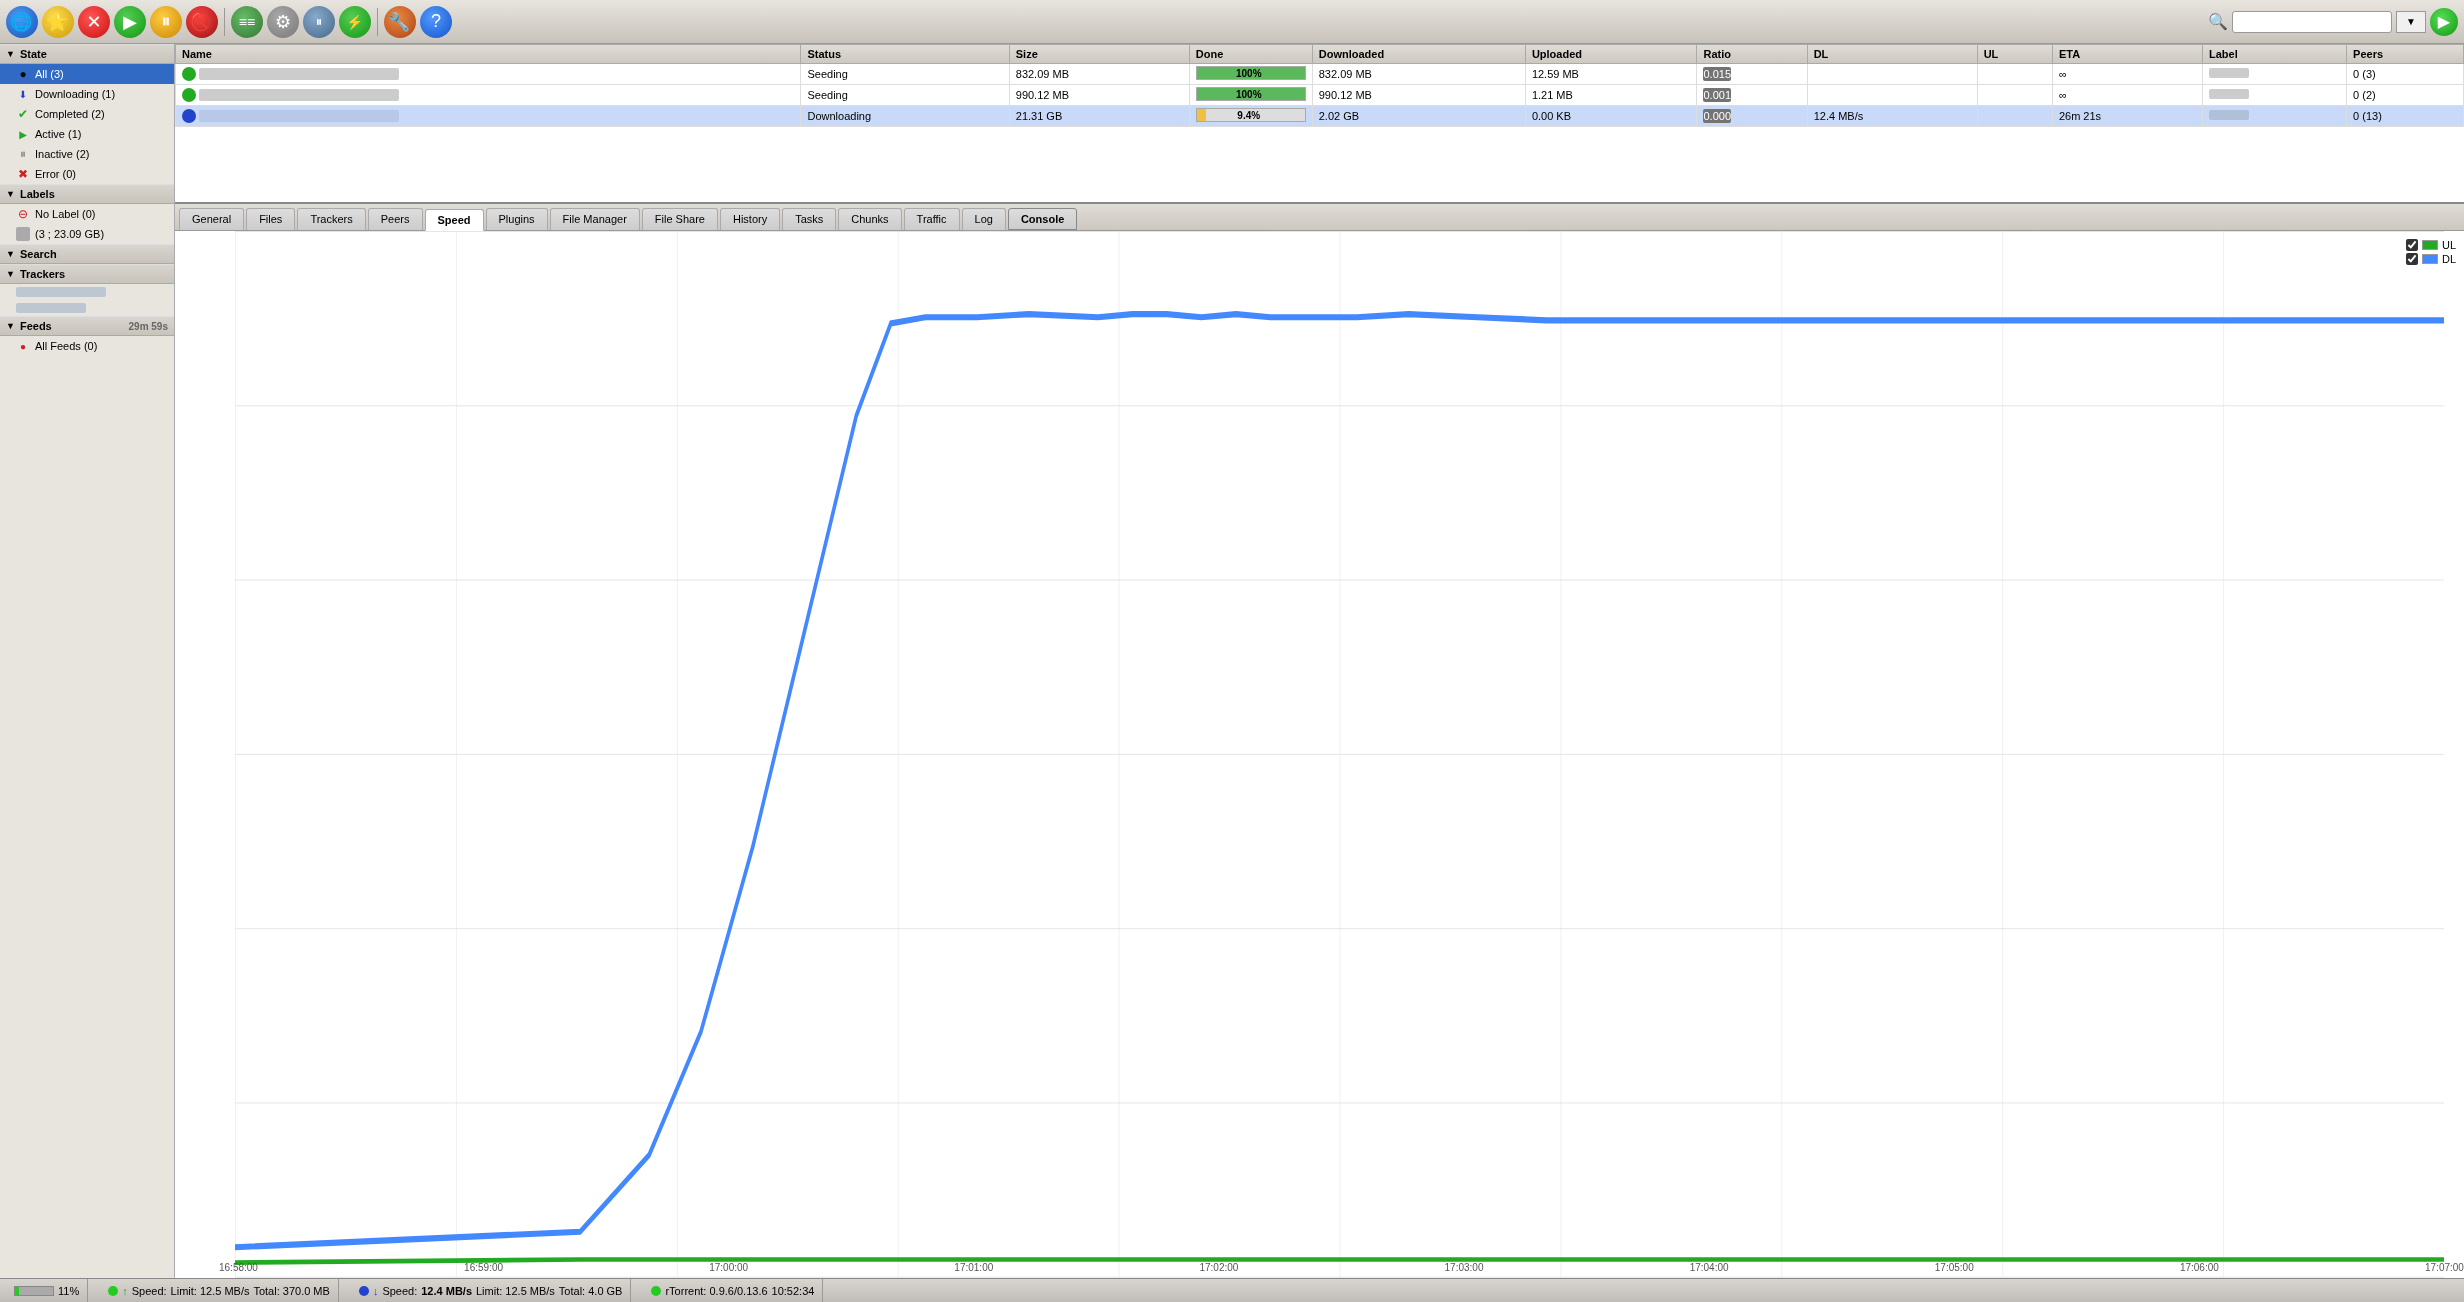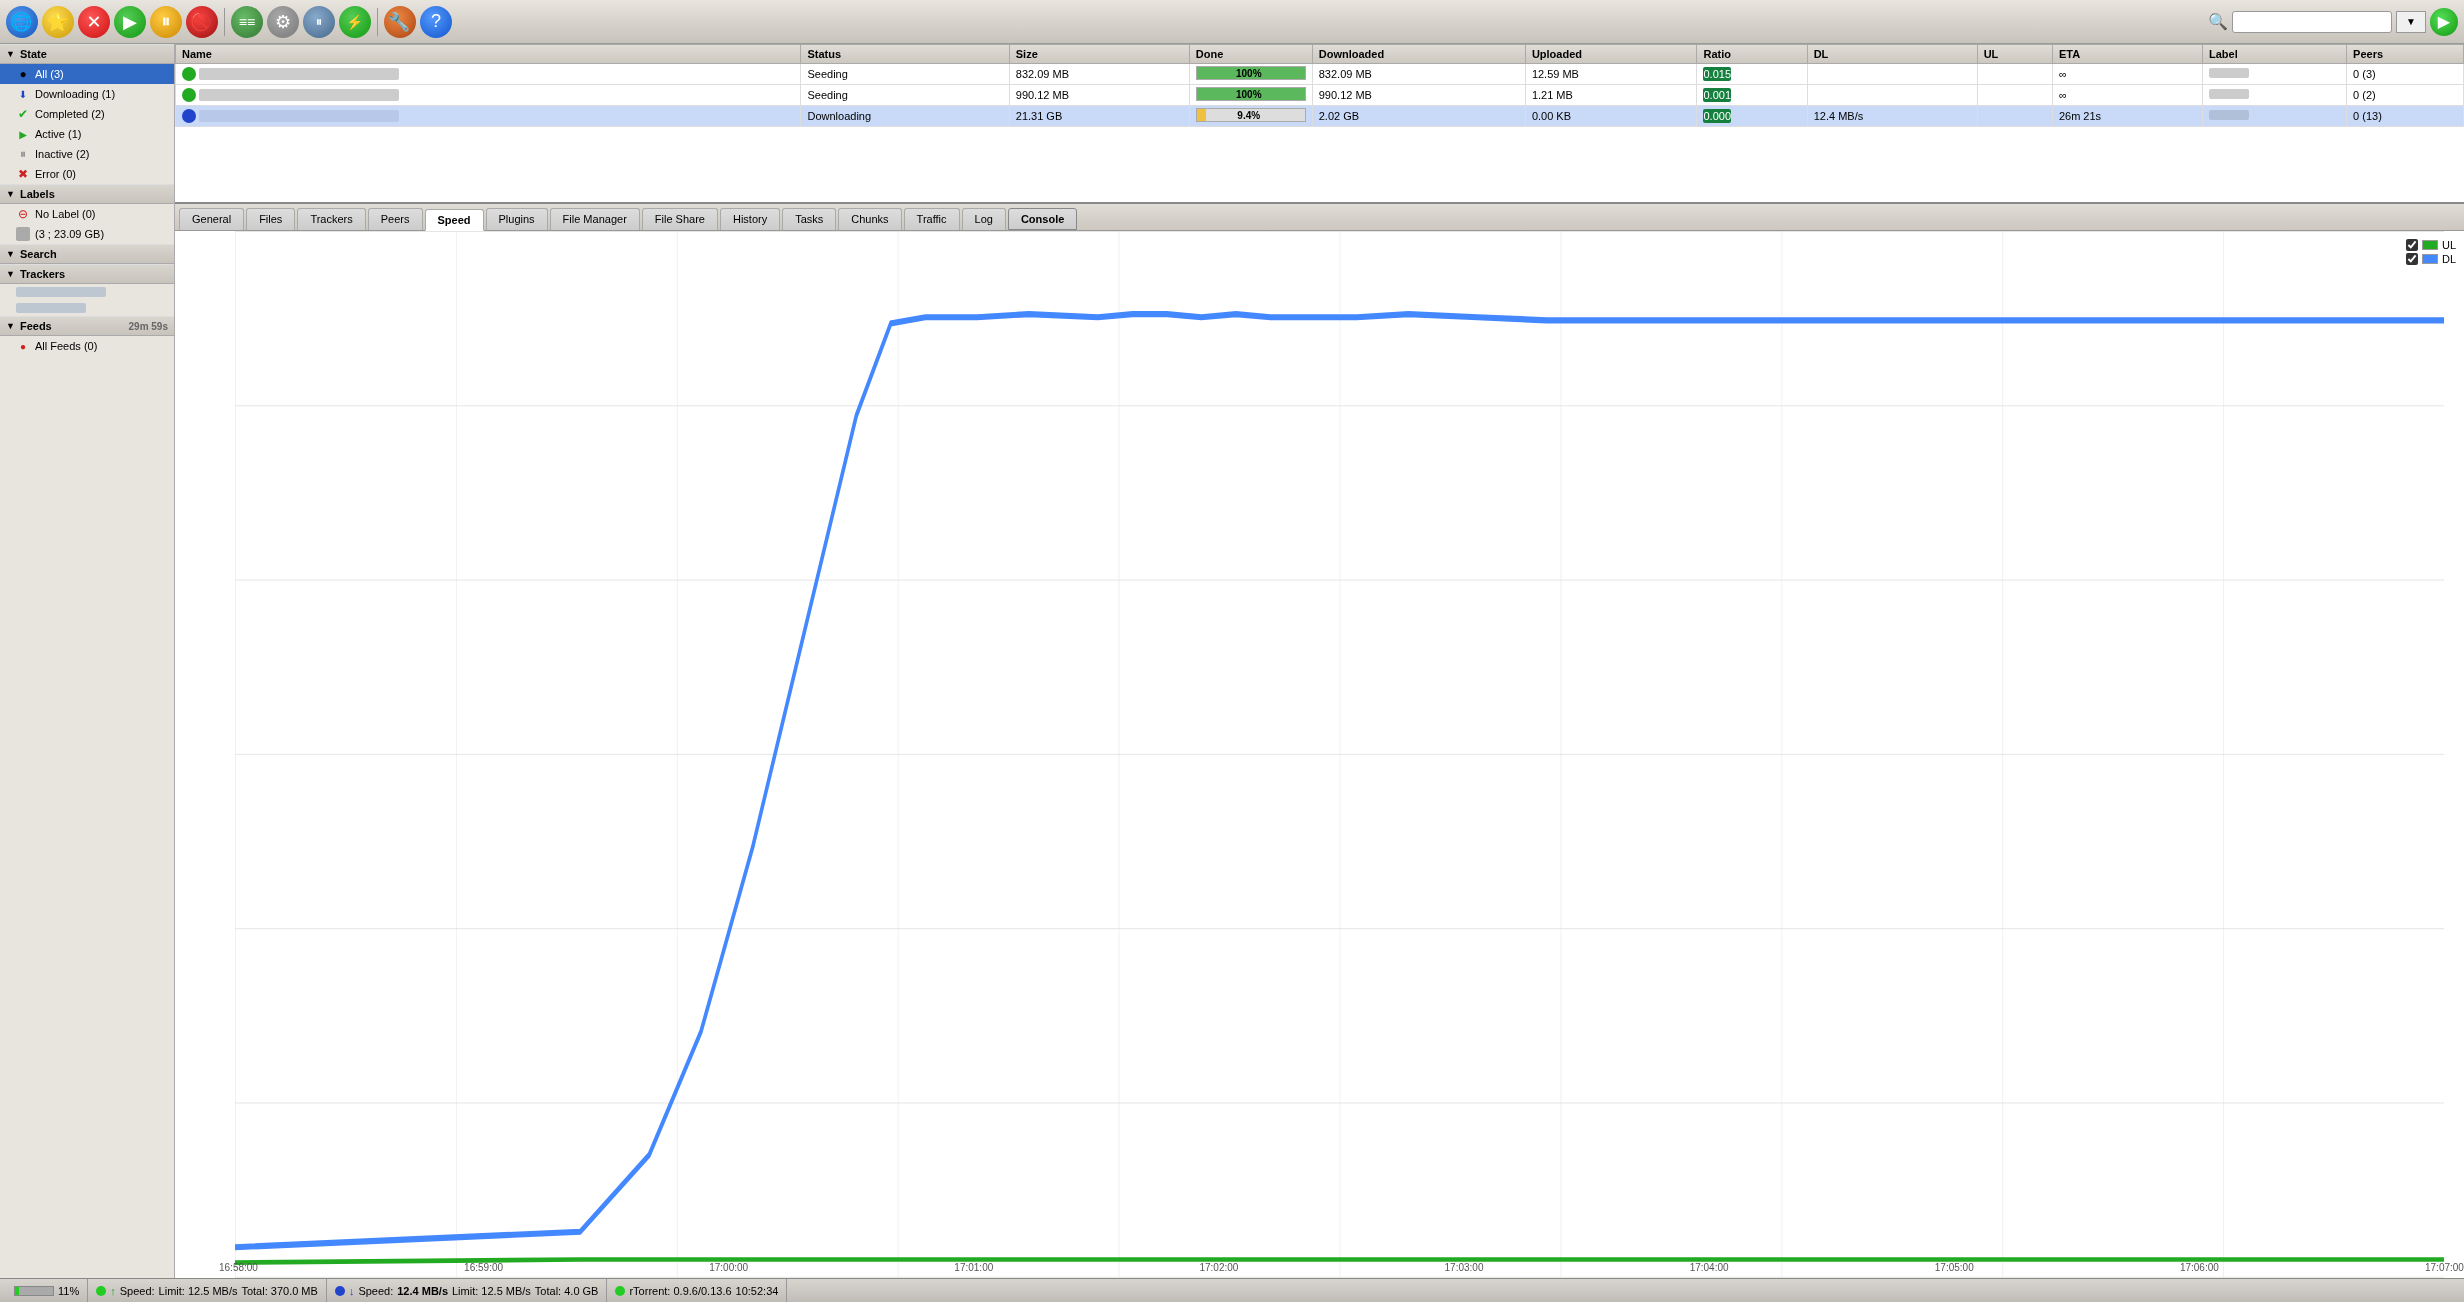--- a/index.html
+++ b/index.html
@@ -77,21 +77,21 @@
     tbody tr.selected { background: #c8daf8; }
     tbody td { border: 1px solid #ddd; padding: 2px 6px; white-space: nowrap; }
     .status-icon { width: 14px; height: 14px; display: inline-block; border-radius: 50%; vertical-align: middle; }
     .status-green { background: #22aa22; }
     .status-blue { background: #2244cc; }
     .progress-cell { width: 120px; }
     .progress-bar-container { width: 110px; height: 14px; background: #ddd; border: 1px solid #aaa; display: inline-block; position: relative; }
     .progress-bar-fill { height: 100%; background: #5cb85c; }
     .progress-bar-partial { background: #f0c040; }
     .progress-text { position: absolute; top: 0; left: 0; right: 4px; text-align: center; font-size: 10px; line-height: 14px; font-weight: bold; }
-    .ratio-red { background: #15803d; color: #fff; padding: 1px 0; border-radius: 2px; }
+    .ratio-red { background: #737373; color: #fff; padding: 1px 0; border-radius: 2px; }
 
     
     #bottom-panel { flex: 1; display: flex; flex-direction: column; overflow: hidden; }
 
     
     #tabs { background: linear-gradient(to bottom, #e0dcd6, #ccc8c0); border-bottom: 1px solid #999; padding: 4px 4px 0; display: flex; gap: 2px; }
     .tab {
       padding: 4px 12px;
       border: 1px solid #aaa;
       border-bottom: none;
@@ -118,21 +118,21 @@
     svg#speed-chart { width: 100%; height: 100%; }
 
     
     #statusbar {
       height: 24px;
       background: linear-gradient(to bottom, #d8d4ce, #c0bcb8);
       border-top: 1px solid #888;
       display: flex;
       align-items: center;
       padding: 0 6px;
-      gap: 0;
+      gap: 12px;
       font-size: 11px;
     }
     .status-segment { display: flex; align-items: center; gap: 4px; padding: 0 8px; border-right: 1px solid #999; height: 100%; }
     .status-progress { width: 40px; height: 10px; background: #aaa; border: 1px solid #888; position: relative; }
     .status-progress-fill { height: 100%; background: #22cc22; }
     .status-dot-green { width: 10px; height: 10px; background: #22cc22; border-radius: 50%; }
     .status-dot-blue { width: 10px; height: 10px; background: #2244cc; border-radius: 50%; }
     .status-arrow-up { color: #22aa22; font-weight: bold; }
     .status-arrow-down { color: #2244cc; font-weight: bold; }
     .name-blur { display: inline-block; background: #ccc; height: 12px; border-radius: 2px; vertical-align: middle; }

